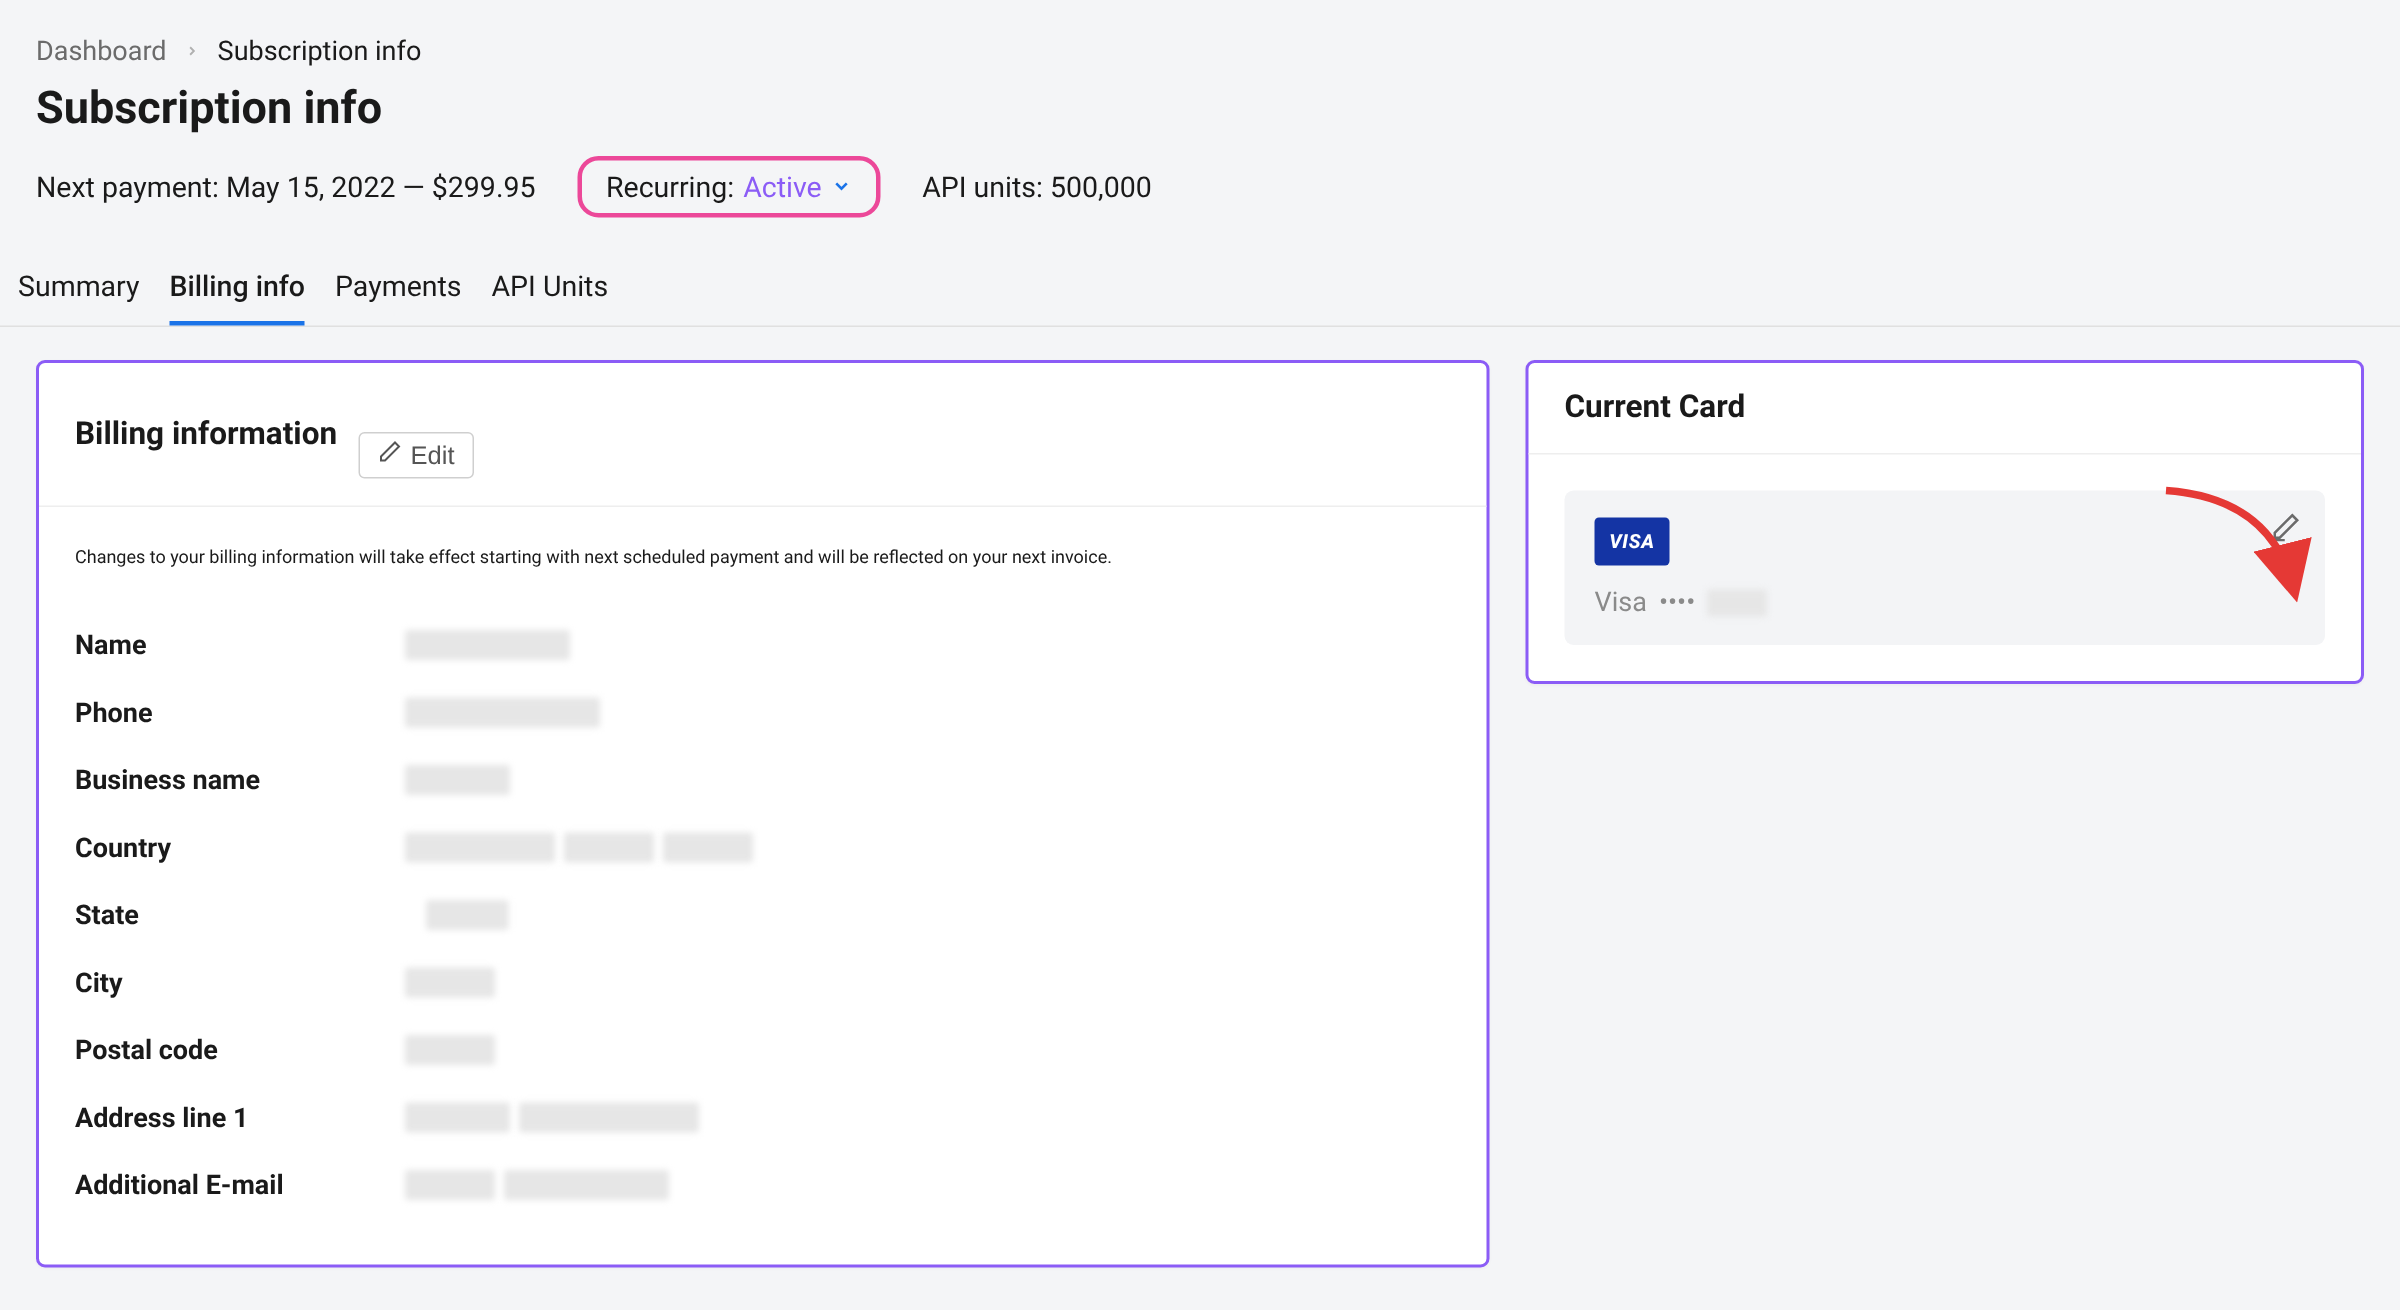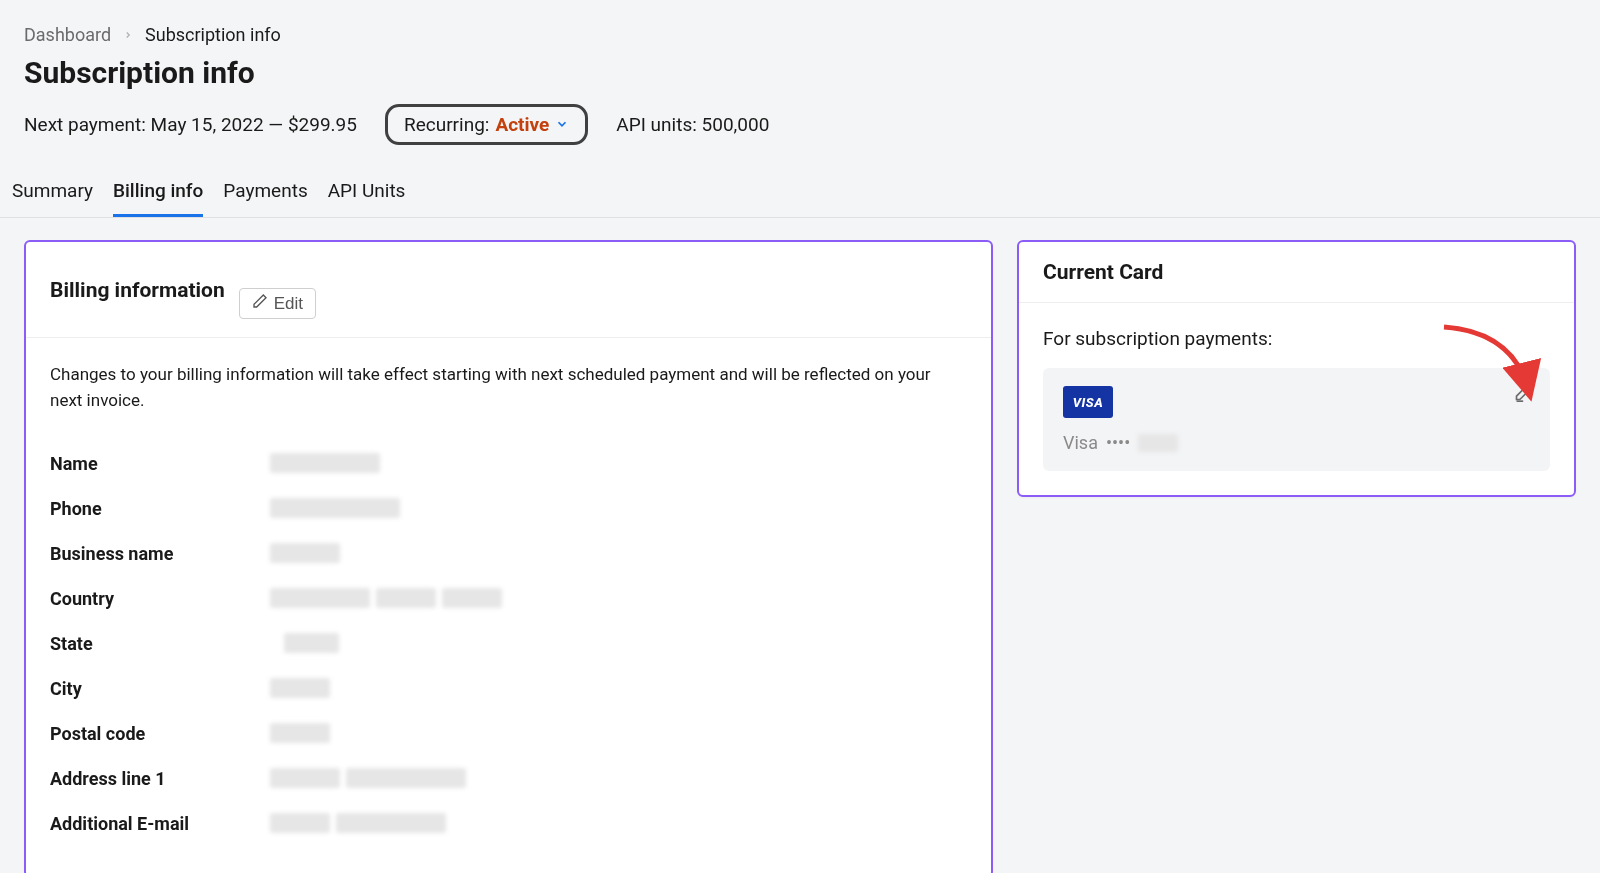--- a/index.html
+++ b/index.html
@@ -38,26 +38,26 @@
     gap: 28px;
     font-size: 19px;
     color: #1a1a1a;
     margin-bottom: 24px;
     flex-wrap: wrap;
   }
   .recurring-box {
     display: inline-flex;
     align-items: center;
     gap: 6px;
-    border: 3px solid #404040;
+    border: 3px solid #ec4899;
     border-radius: 14px;
     padding: 6px 16px;
     cursor: pointer;
   }
-  .recurring-box .status { color: #c2410c; font-weight: 700; }
+  .recurring-box .status { color: #8b5cf6; font-weight: 400; }
   .recurring-box .chev-down { color: #1a73e8; }
   
   .tabs {
     display: flex;
     gap: 20px;
     border-bottom: 1px solid #e0e0e0;
     margin: 0 -24px;
     padding: 0 12px;
   }
   .tab {
@@ -103,21 +103,21 @@
     padding: 4px 12px;
     font-size: 17px;
     color: #555;
     background: #fff;
     cursor: pointer;
     margin-top: 28px;
   }
   .edit-btn svg { width: 16px; height: 16px; }
   .card-body { padding: 24px 24px 30px 24px; }
   .note {
-    font-size: 17px;
+    font-size: 12px;
     color: #1a1a1a;
     line-height: 1.5;
     margin-bottom: 28px;
     max-width: 900px;
   }
   .field-row {
     display: flex;
     align-items: flex-start;
     padding: 12px 0;
   }
@@ -305,21 +305,20 @@
           </div>
         </div>
       </div>
     </div>
 
     <div class="card current-card">
       <div class="card-header">
         <h2>Current Card</h2>
       </div>
       <div class="cc-body">
-        <p class="cc-note">For subscription payments:</p>
         <div class="cc-box">
           <div class="visa-badge">VISA</div>
           <div class="cc-line">
             <span>Visa</span>
             <span>••••</span>
             <span class="blur-block" style="width:40px;height:18px"></span>
           </div>
           <span class="cc-edit-icon">
             <svg viewBox="0 0 24 24" fill="none" stroke="#6b6b6b" stroke-width="2">
                 <path d="M17 3l4 4L7 21H3v-4L17 3z"></path>

